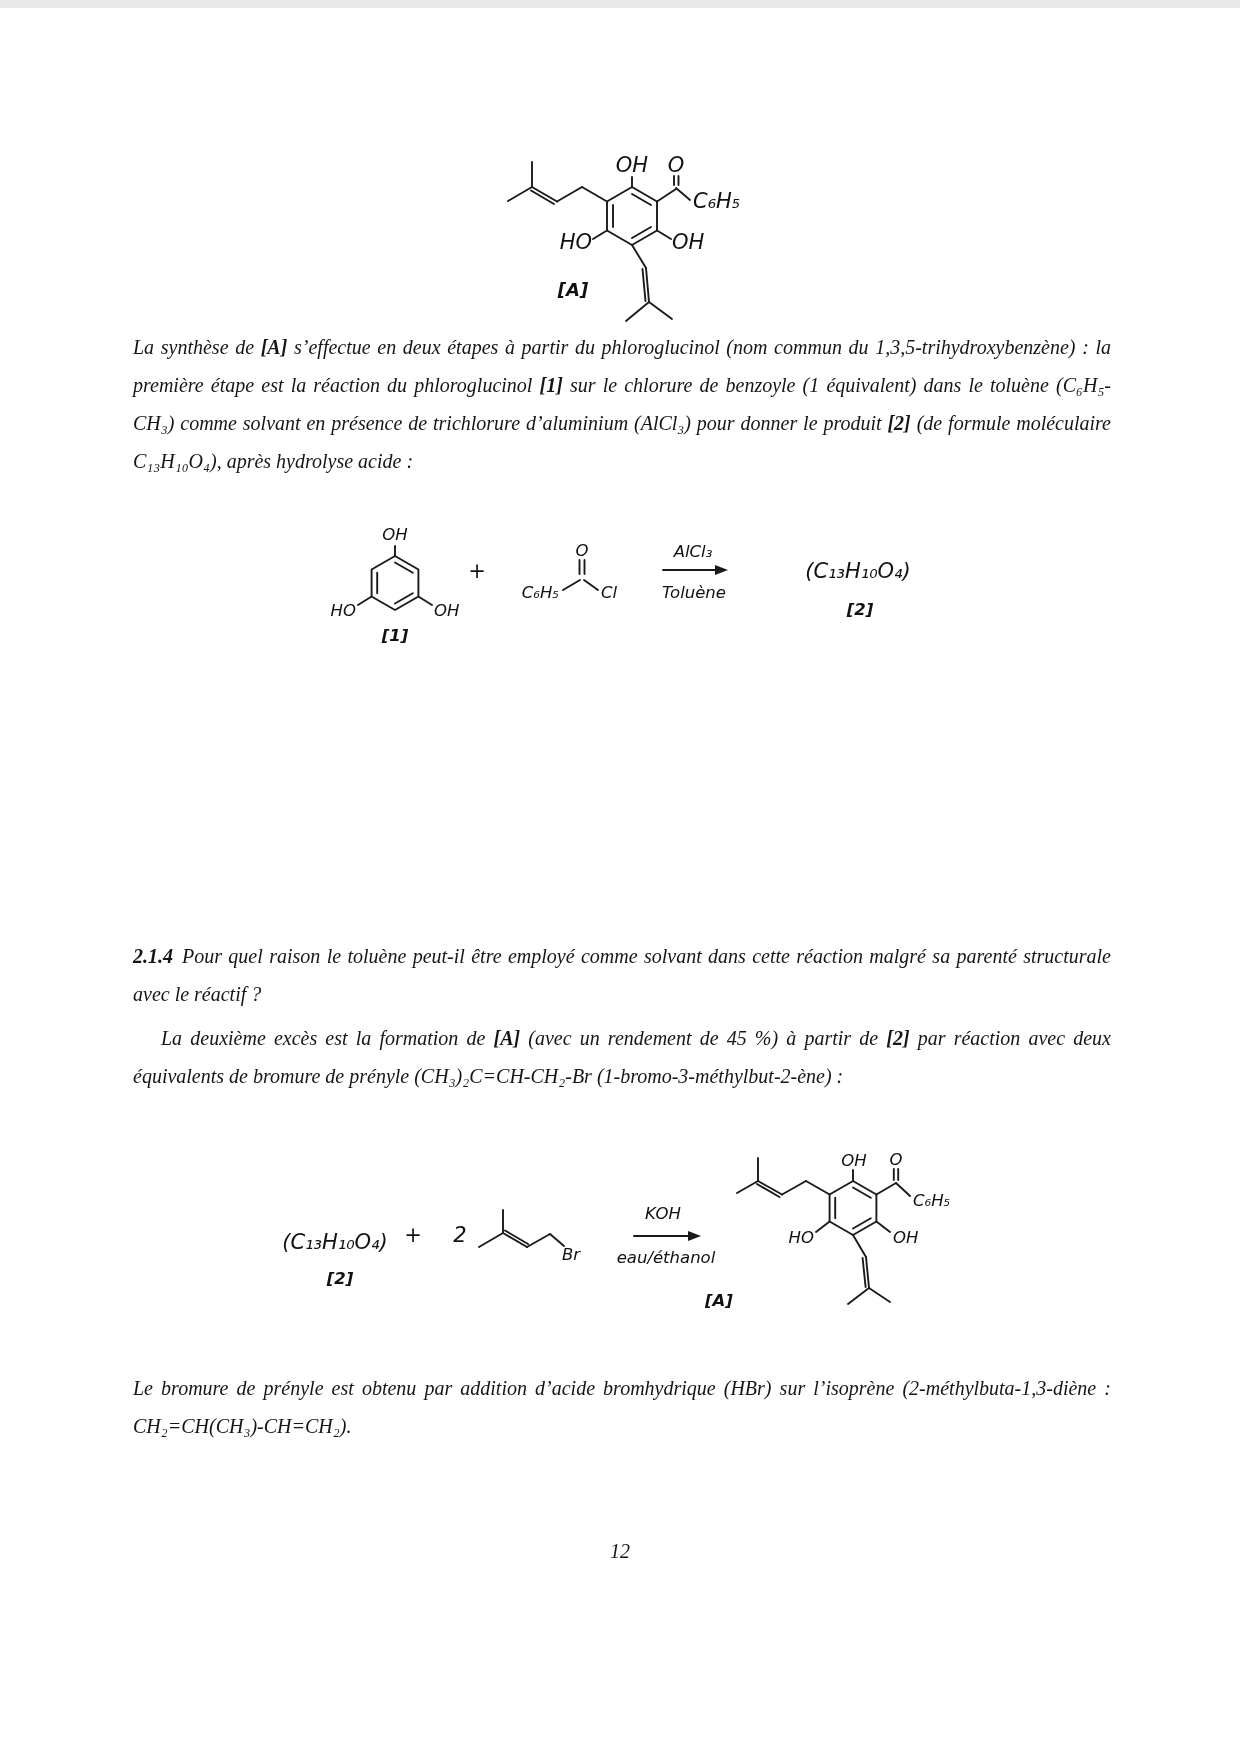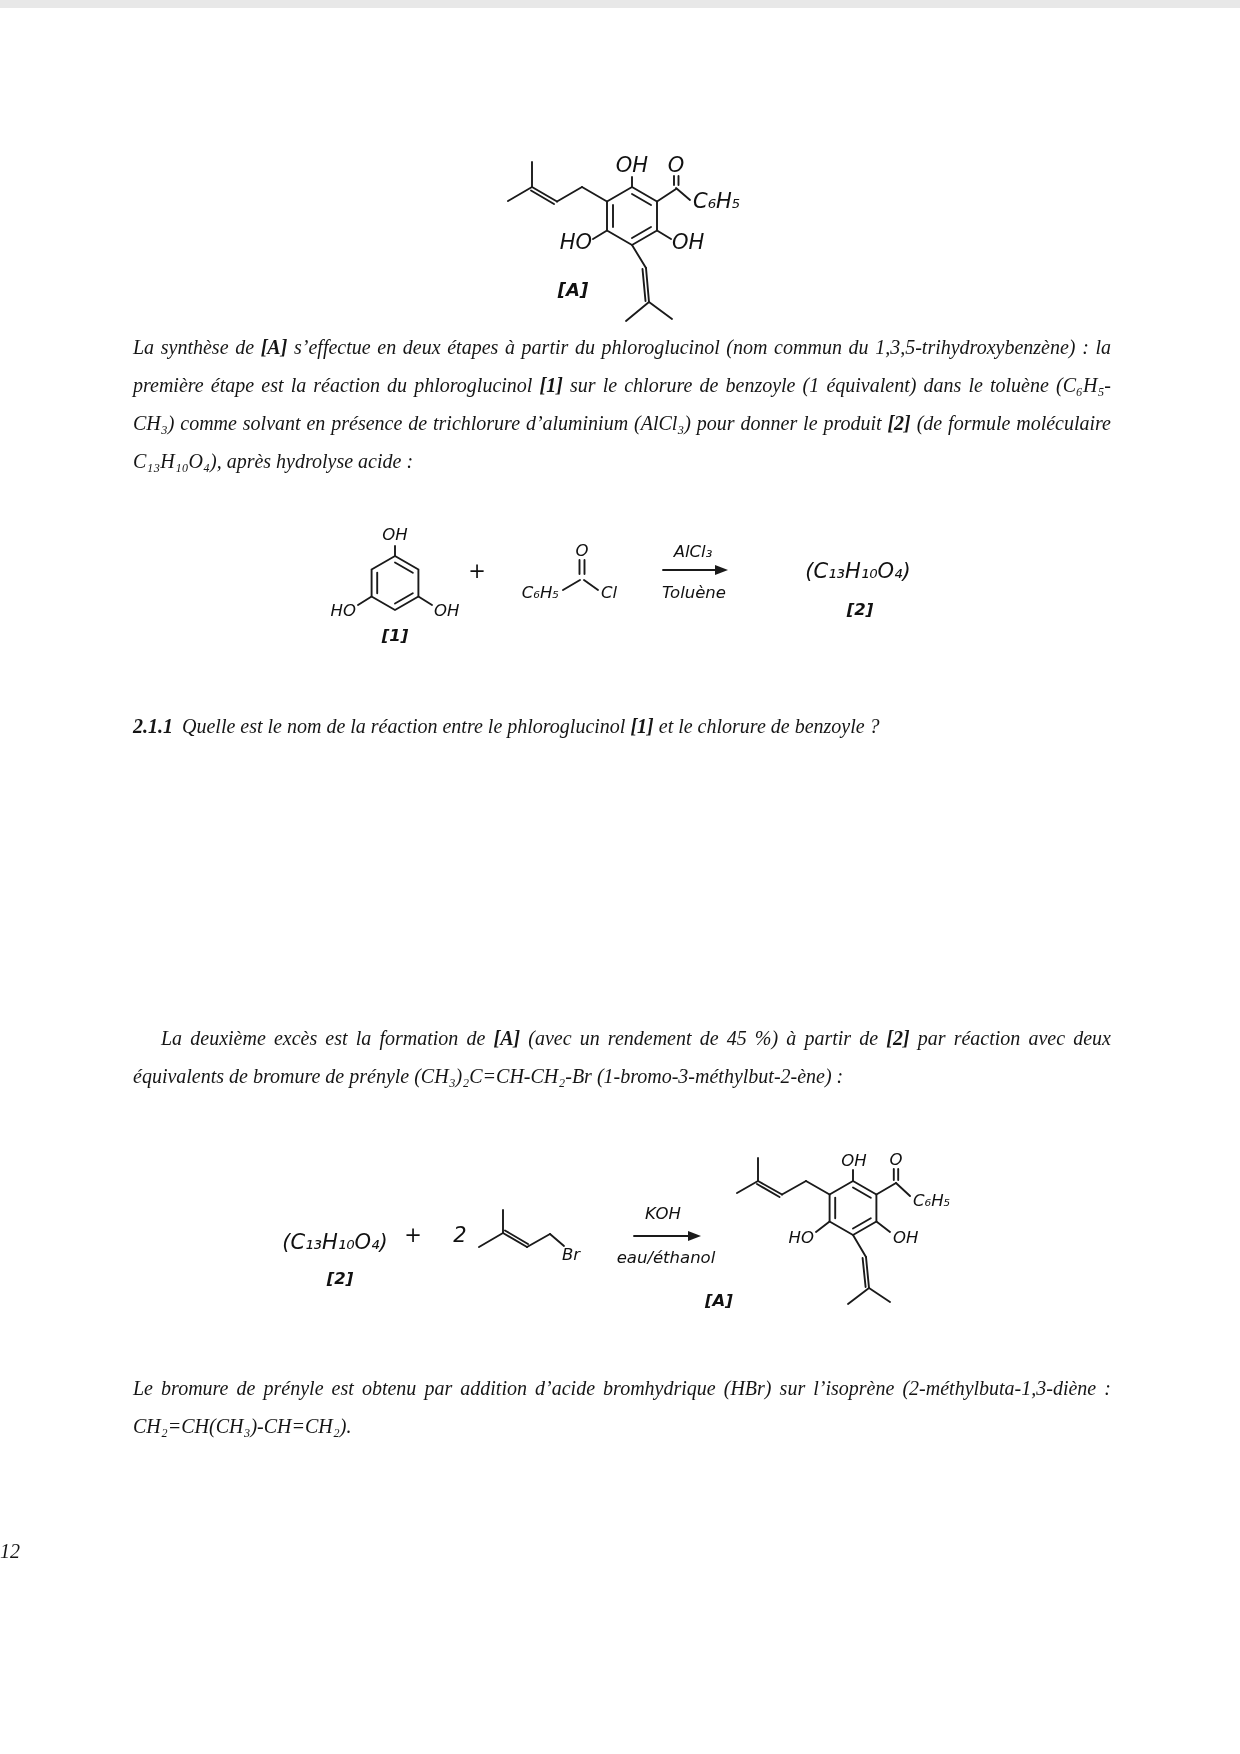--- a/index.html
+++ b/index.html
@@ -19,21 +19,21 @@
     font-size:20px;line-height:38px;
     text-align:justify;
     margin:0;
   }
   .b{font-weight:bold;}
   .qnum{font-weight:bold;margin-right:9px;}
   .star{position:relative;top:-5px;font-size:19px;margin:0 7px 0 2px;}
   .indent{text-indent:28px;}
   .pagenum{
     position:absolute;left:0;width:1240px;top:1532px;
-    font-size:20px;
+    text-align:center;font-size:20px;
   }
   .scheme{position:absolute;}
   .scheme .bond{stroke:#1a1a1a;stroke-width:1.9;fill:none;stroke-linecap:round;}
   .scheme .ah{fill:#1a1a1a;stroke:none;}
   .scheme text{
     fill:#111;
     font-family:"DejaVu Sans","Liberation Sans",sans-serif;
     font-size:16.5px;
   }
   .scheme text.big{font-size:21px;}
@@ -121,24 +121,24 @@
       <line class="bond" x1="663" y1="562" x2="717" y2="562"></line>
       <polygon class="ah" points="728,562 715,557 715,567"></polygon>
     </g>
     <text class="mid" x="693" y="549">AlCl₃</text>
     <text class="mid" x="694" y="590">Toluène</text>
 
     <text class="big mid" x="858" y="570">(C₁₃H₁₀O₄)</text>
     <text class="lbl mid" x="860" y="607">[2]</text>
   </svg>
 
-  <p class="tb" style="top:699px;"><span class="qnum">2.1.1</span><span>Quelle est le nom de la réaction entre le phloroglucinol </span><span class="b">[1]</span><span> et le chlorure de benzoyle&nbsp;?</span></p>
-
-
-
+
+
+
+  <p class="tb" style="top:929px;"><span class="qnum">2.1.4</span><span>Pour quel raison le toluène peut-il être employé comme solvant dans cette réaction malgré sa parenté structurale avec le réactif&nbsp;?</span></p>
 
   <p class="tb indent" style="top:1011px;"><span>La deuxième excès est la formation de </span><span class="b">[A]</span><span> (avec un rendement de 45&nbsp;%) à partir de </span><span class="b">[2]</span><span> par réaction avec deux équivalents de bromure de prényle (CH₃)₂C=CH-CH₂-Br (1-bromo-3-méthylbut-2-ène)&nbsp;:</span></p>
 
   <svg class="scheme" style="left:255px;top:1140px;" width="710" height="195" viewBox="255 1140 710 195">
     <text class="big mid" x="335" y="1241">(C₁₃H₁₀O₄)</text>
     <text class="lbl mid" x="340" y="1276">[2]</text>
     <text class="big mid" x="413" y="1234">+</text>
     <text class="big mid" x="460" y="1234">2</text>
 
     <g>

